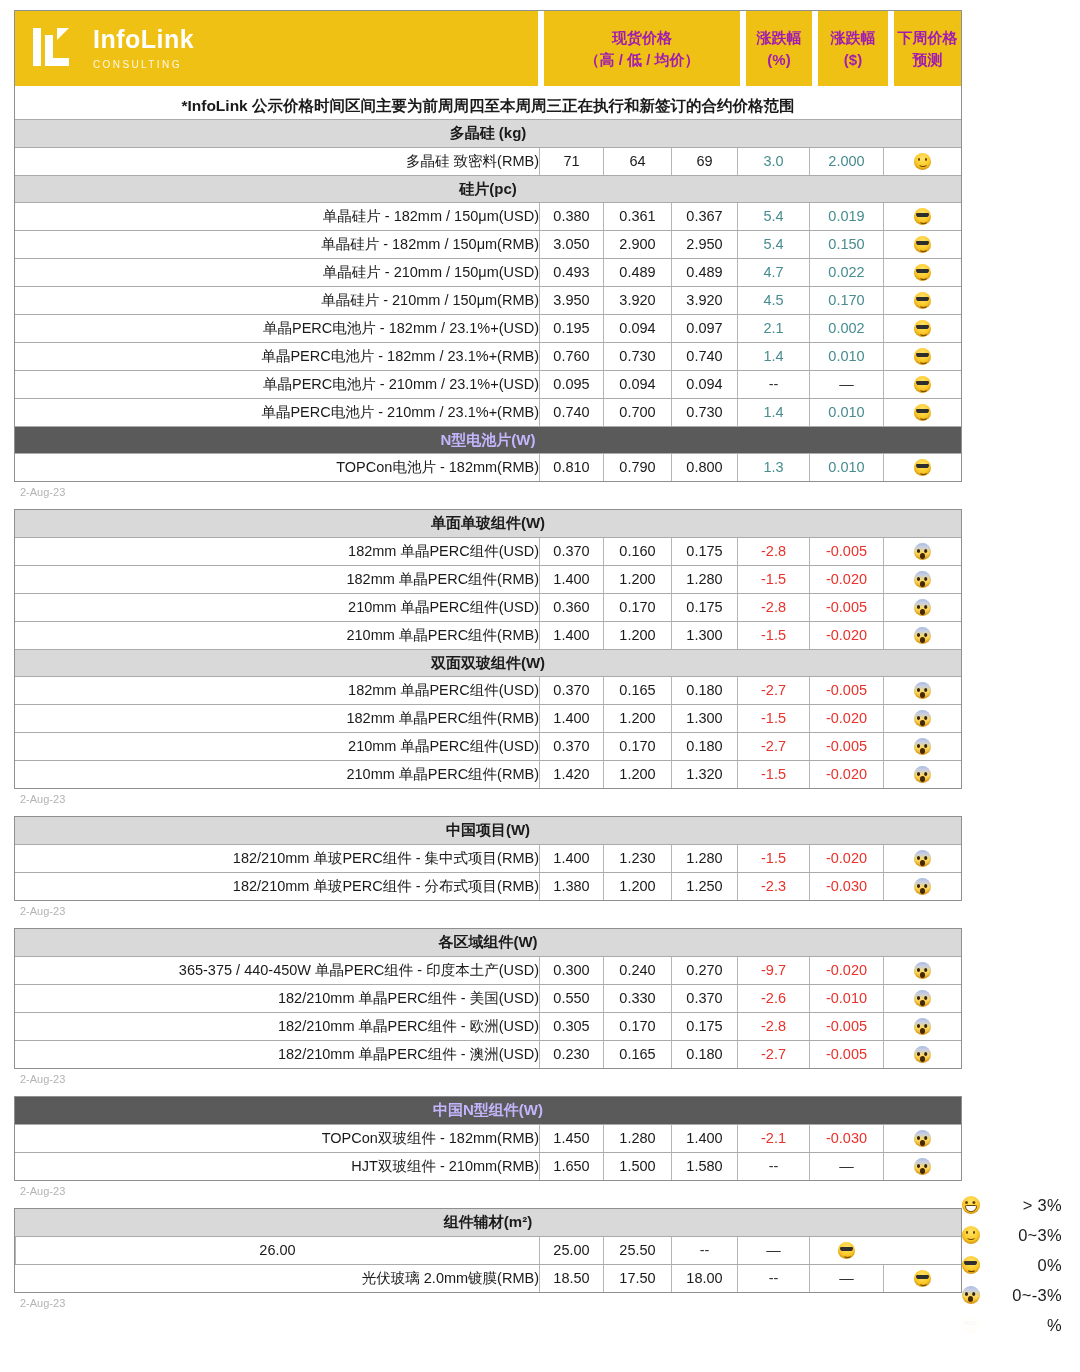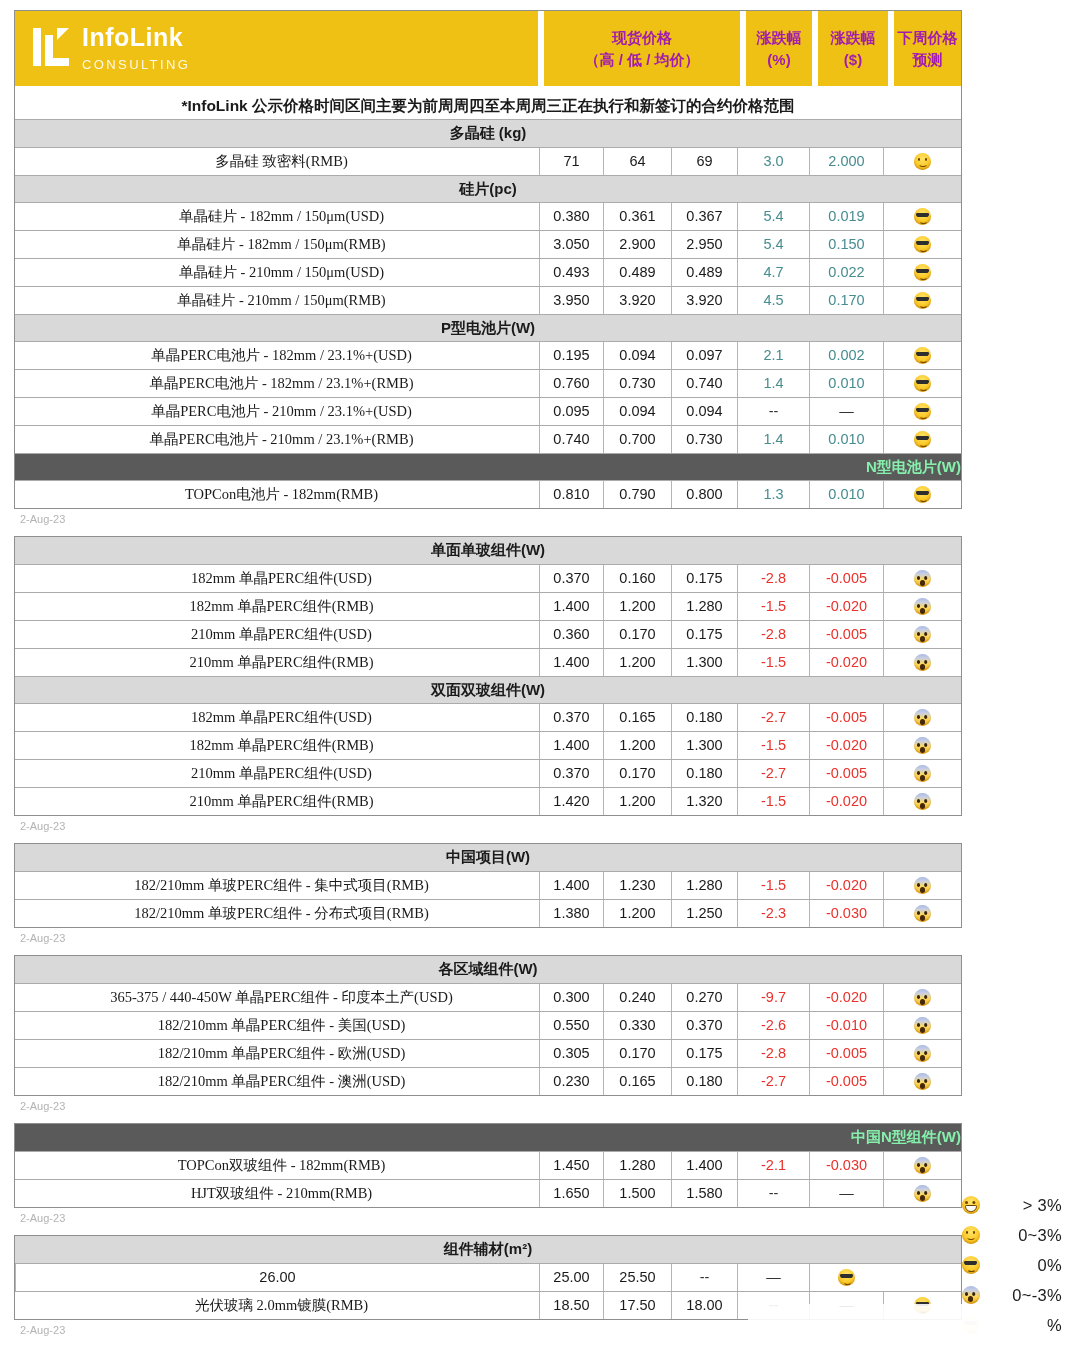--- a/index.html
+++ b/index.html
@@ -10,37 +10,37 @@
   .table-area { position:absolute; left:14px; top:10px; width:948px; }
 
   .block { border:1.5px solid #8f8f8f; background:#fff; position:relative; }
 
   
   .main-header { display:grid; grid-template-columns:523px 196px 66px 70px 1fr;
     column-gap:6px; background:#fff; height:75px; }
   .main-header > div { background:#f0c115; }
   .hdr-cell { display:flex; flex-direction:column; align-items:center; justify-content:center;
     font-weight:bold; font-size:15px; line-height:1.45; text-align:center; color:#a21caf; }
-  .logo-cell { display:flex; align-items:center; padding-left:16px; gap:9px; }
+  .logo-cell { display:flex; align-items:center; padding-left:16px; gap:20px; }
   .logo-text .brand { color:#fff; font-weight:bold; font-size:25px; letter-spacing:.5px; line-height:1; }
-  .logo-text .sub { color:rgba(255,255,255,.9); font-size:13px; letter-spacing:2.4px; margin-top:7px; }
+  .logo-text .sub { color:rgba(255,255,255,.9); font-size:10px; letter-spacing:2.4px; margin-top:7px; }
 
   
   .note { height:34px; line-height:40px; text-align:center; font-weight:bold; font-size:15.5px;
     background:#fff; border-bottom:1px solid #ababab; }
 
   
   .sec-hdr { height:27px; line-height:26px; text-align:center; font-weight:bold; font-size:15px;
     background:#d9d9d9; border-top:1px solid #ababab; }
   .sec-hdr:first-child { border-top:none; }
-  .sec-hdr.dark { background:#5a5a5a; color:#86efac;text-align:right; }
+  .sec-hdr.dark { background:#5a5a5a; color:#c4b5fd; }
   .row { display:grid; grid-template-columns:524px 64px 68px 66px 72px 74px 1fr;
     height:28px; border-top:1px solid #ababab; background:#fff; }
   .row .cell { line-height:27px; font-size:14.5px; text-align:center; border-left:1px solid #b5b5b5; overflow:hidden; white-space:nowrap; }
-  .row .cell.name { text-align:center; padding-left:9px; border-left:none;font-family:Liberation Serif, serif; }
+  .row .cell.name { text-align:right; padding-left:9px; border-left:none; }
   .cell.chg.up   { color:#478c8f; }
   .cell.chg.down { color:#e8322c; }
   .cell.chg.flat { color:#333; }
   .cell.emoji-cell { display:flex; align-items:center; justify-content:center; }
 
   
   .date { height:14px; line-height:14px; margin:3px 0 10px 6px; font-size:11px; color:#b3b3b3; }
 
   
   .emo { position:relative; display:inline-block; width:17px; height:17px; border-radius:50%;
@@ -165,21 +165,20 @@
             <div class="cell name">单晶硅片 - 210mm / 150μm(RMB)</div>
             <div class="cell num">3.950</div>
             <div class="cell num">3.920</div>
             <div class="cell num">3.920</div>
             <div class="cell chg up">4.5</div>
             <div class="cell chg up">0.170</div>
             <div class="cell emoji-cell">
               <span class="emo cool"></span>
             </div>
           </div>
-          <div class="sec-hdr ">P型电池片(W)</div>
           <div class="row">
             <div class="cell name">单晶PERC电池片 - 182mm / 23.1%+(USD)</div>
             <div class="cell num">0.195</div>
             <div class="cell num">0.094</div>
             <div class="cell num">0.097</div>
             <div class="cell chg up">2.1</div>
             <div class="cell chg up">0.002</div>
             <div class="cell emoji-cell">
               <span class="emo cool"></span>
             </div>

